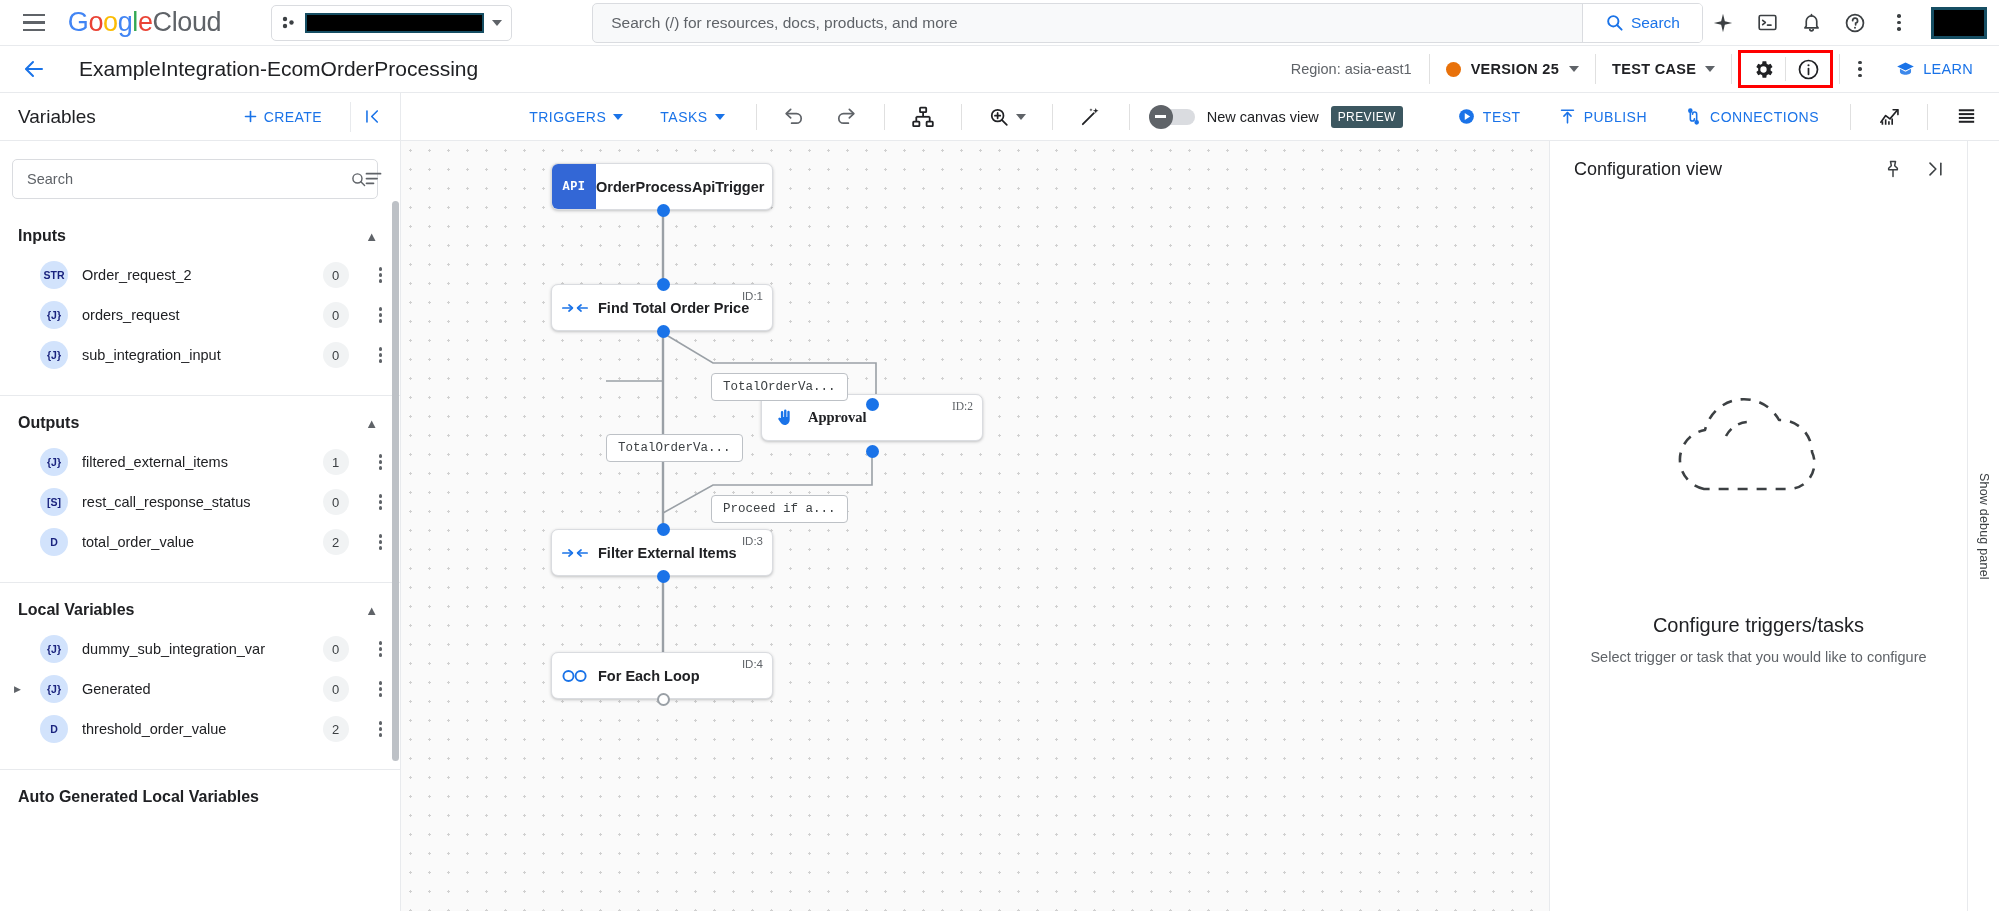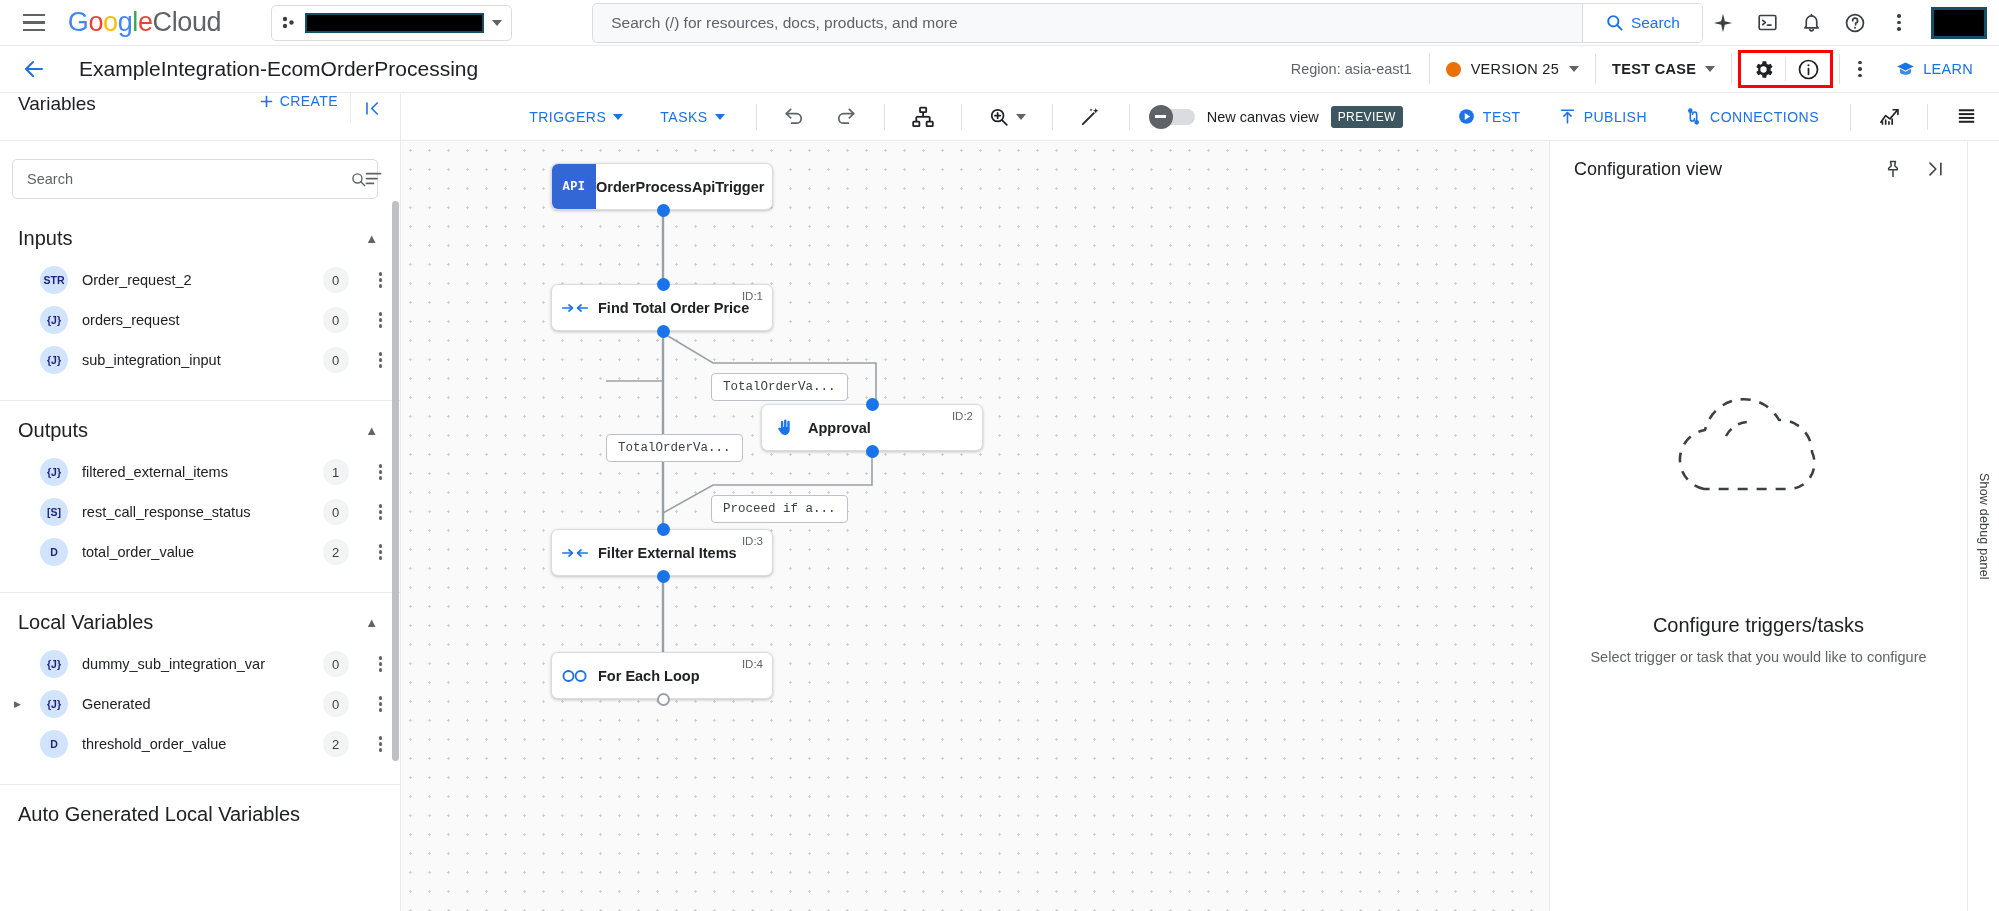--- a/index.html
+++ b/index.html
@@ -123,21 +123,21 @@
     white-space: nowrap;
   }
   .tb-right { margin-left: auto; display: flex; align-items: center; height: 100%; }
   .region-txt { color: #5f6368; font-size: 14.5px; padding-right: 17px; white-space: nowrap; }
   .vdiv { width: 1px; height: 30px; background: #e0e0e0; }
   .version-chip {
     display: flex; align-items: center; gap: 10px;
     padding: 0 16px; cursor: pointer; white-space: nowrap;
   }
   .orange-dot { width: 15px; height: 15px; border-radius: 50%; background: #e8710a; }
-  .version-chip .lbl { font-size: 14.5px; font-weight: normal; color: #202124; letter-spacing: .3px; }
+  .version-chip .lbl { font-size: 14.5px; font-weight: bold; color: #202124; letter-spacing: .3px; }
   .testcase-chip {
     display: flex; align-items: center; gap: 9px;
     padding: 0 16px; cursor: pointer; white-space: nowrap;
     font-size: 14.5px; font-weight: bold; color: #202124; letter-spacing: .3px;
   }
   .redbox {
     border: 3px solid #ff0000;
     display: flex; align-items: center;
     height: 38px;
     margin: 0 6px;
@@ -152,23 +152,24 @@
 
   
   .workbar {
     height: 48px;
     display: flex; align-items: stretch;
     border-bottom: 1px solid #e8eaed;
     background: #fff;
   }
   .wb-left {
     width: 401px;
-    display: flex; align-items: flex-start;
+    display: flex; align-items: center;
     padding: 0 8px 0 18px;
     border-right: 1px solid #e8eaed;
+    gap: 16px;
   }
   .wb-left .heading { font-size: 19px; color: #202124; }
   .create-btn {
     margin-left: auto;
     display: flex; align-items: center; gap: 6px;
     color: #1a73e8; font-size: 14px; font-weight: 500; letter-spacing: .4px;
     cursor: pointer; padding: 0 12px;
   }
   .collapse-btn {
     color: #1a73e8; padding: 0 10px 0 12px; cursor: pointer;
@@ -225,21 +226,21 @@
   .search-field input::placeholder { color: #5f6368; }
   .sort-icon { position: absolute; right: 16px; top: 27px; cursor: pointer; color: #5f6368; }
 
   .var-section { padding: 8px 0 4px 0; }
   .var-section.bordered { border-bottom: 1px solid #e8eaed; padding-bottom: 20px; }
   .sec-head {
     display: flex; align-items: center;
     padding: 10px 22px 10px 18px;
     cursor: pointer;
   }
-  .sec-head .title { font-size: 20px; font-weight: normal; color: #202124; }
+  .sec-head .title { font-size: 16px; font-weight: bold; color: #202124; }
   .chev { margin-left: auto; color: #5f6368; font-size: 13px; }
   .var-row {
     display: flex; align-items: center;
     padding: 6px 18px 6px 40px;
     gap: 14px; cursor: pointer; position: relative;
   }
   .var-row .expander {
     position: absolute; left: 14px; color: #5f6368; font-size: 9px;
   }
   .type-badge {
@@ -789,21 +790,21 @@
           <line x1="29" y1="10" x2="19" y2="10" stroke-linecap="round"></line>
           <polyline points="22,6.5 18,10 22,13.5" stroke-linecap="round" stroke-linejoin="round"></polyline>
         </svg>
       </div>
       <div class="nlabel">Find Total Order Price</div>
       <div class="nid">ID:1</div>
     </div>
     <div class="port" style="left:256px; top:137px;"></div>
     <div class="port" style="left:256px; top:184px;"></div>
 
-    <div class="node" style="left:360px; top:263px; width:222px;">
+    <div class="node" style="left:360px; top:253px; width:222px;font-family:Liberation Serif, serif;">
       <div class="nicon">
         <svg width="22" height="22" viewBox="0 0 24 24" fill="#1a73e8">
           <path d="M7.5 12V5.6a1.3 1.3 0 0 1 2.6 0v5.2h.9V4.1a1.3 1.3 0 0 1 2.6 0v6.7h.9V5.4a1.3 1.3 0 0 1 2.6 0v8.2c0 3.4-2.2 6-5.3 6-2.2 0-3.5-1-4.6-2.6l-2.3-3.4a1.25 1.25 0 0 1 1.8-1.7z"></path>
         </svg>
       </div>
       <div class="nlabel">Approval</div>
       <div class="nid">ID:2</div>
     </div>
     <div class="port" style="left:465px; top:257px;"></div>
     <div class="port" style="left:465px; top:304px;"></div>

